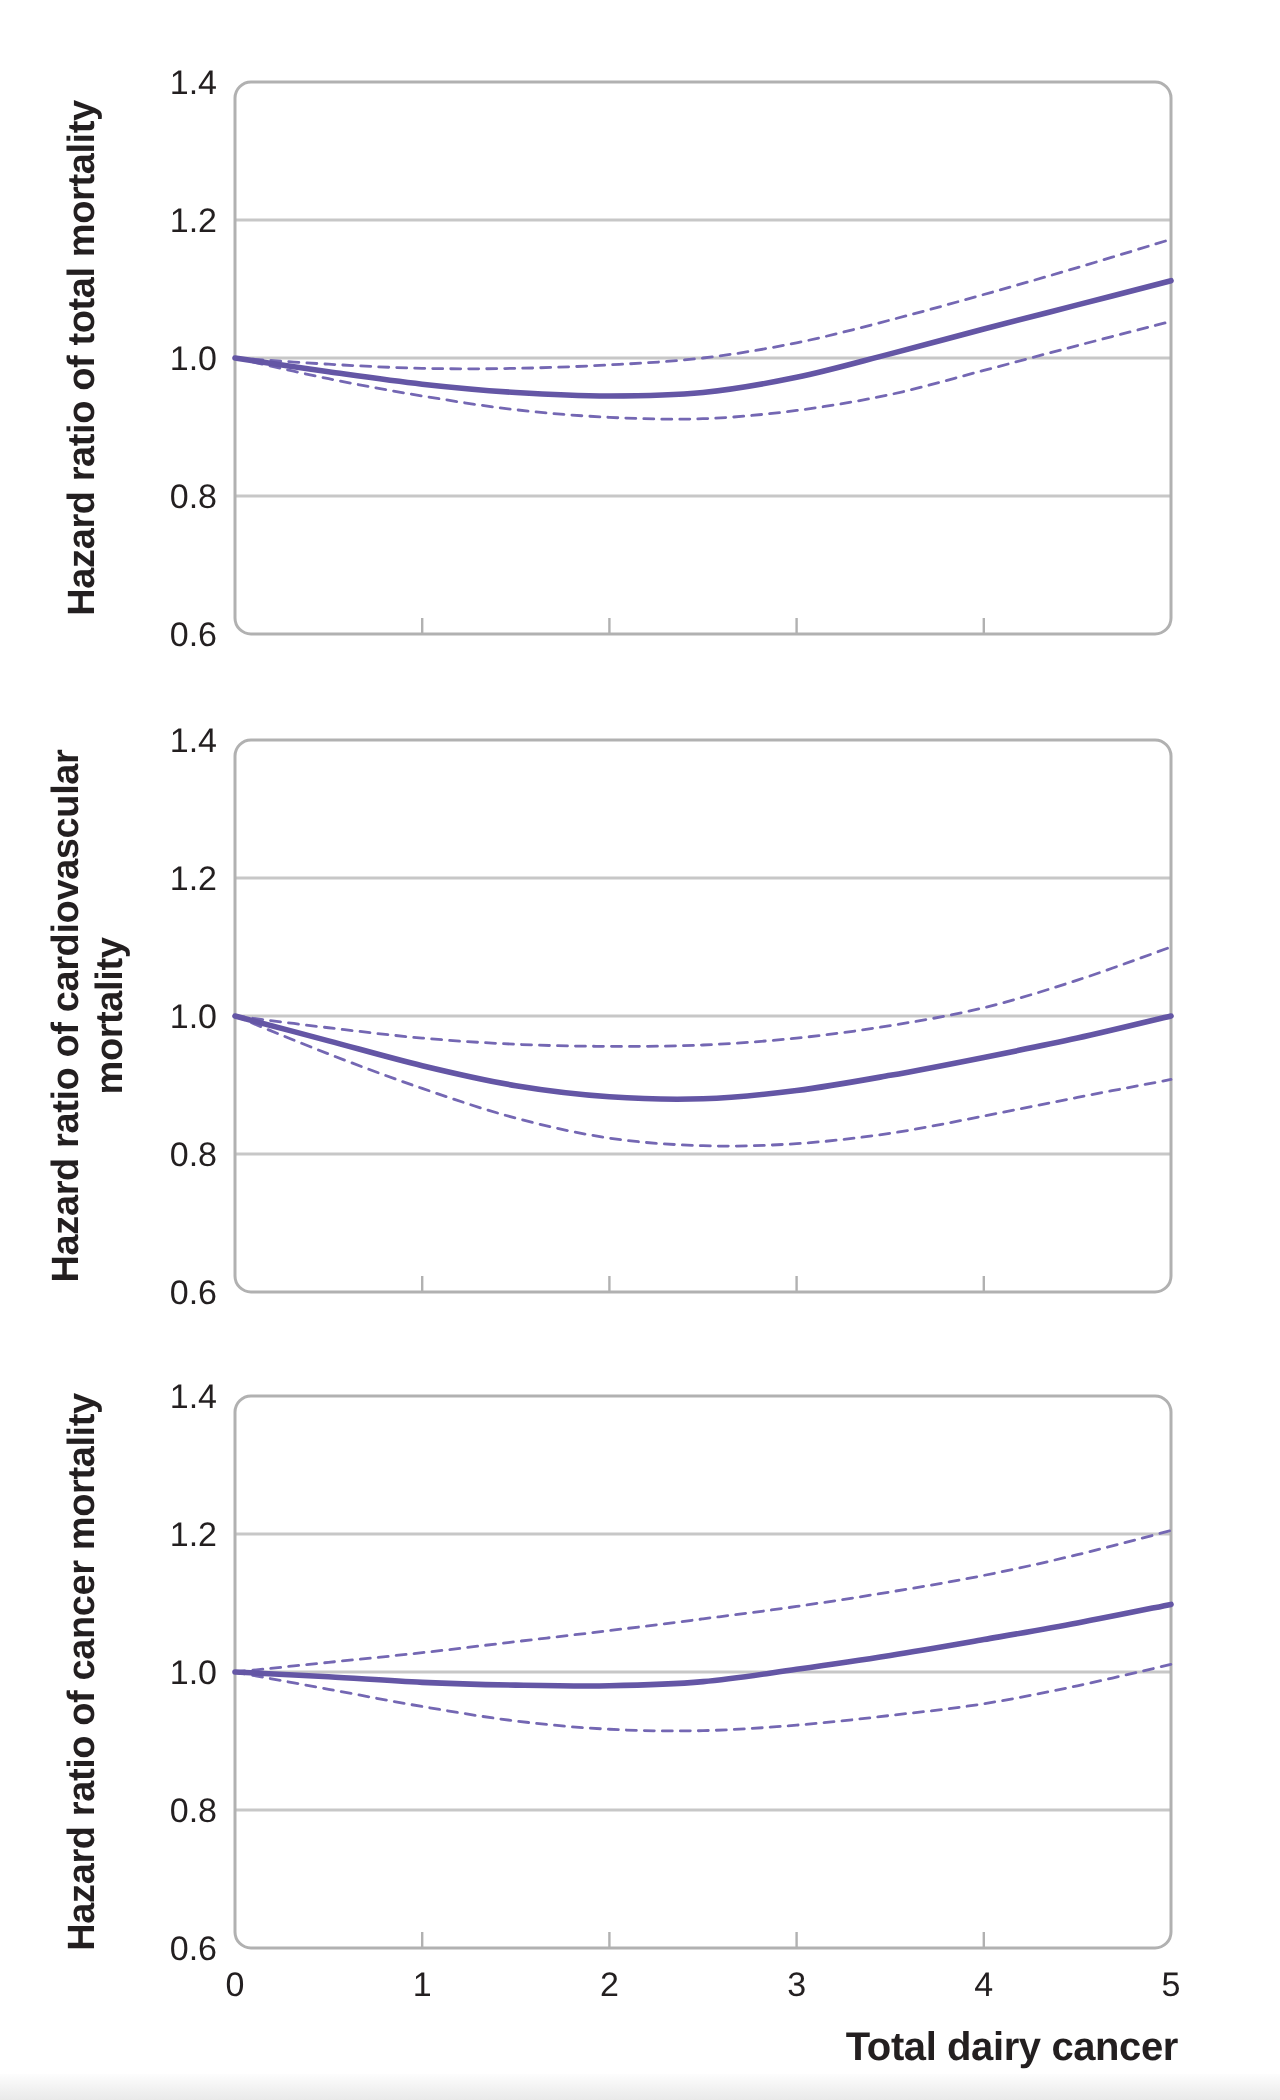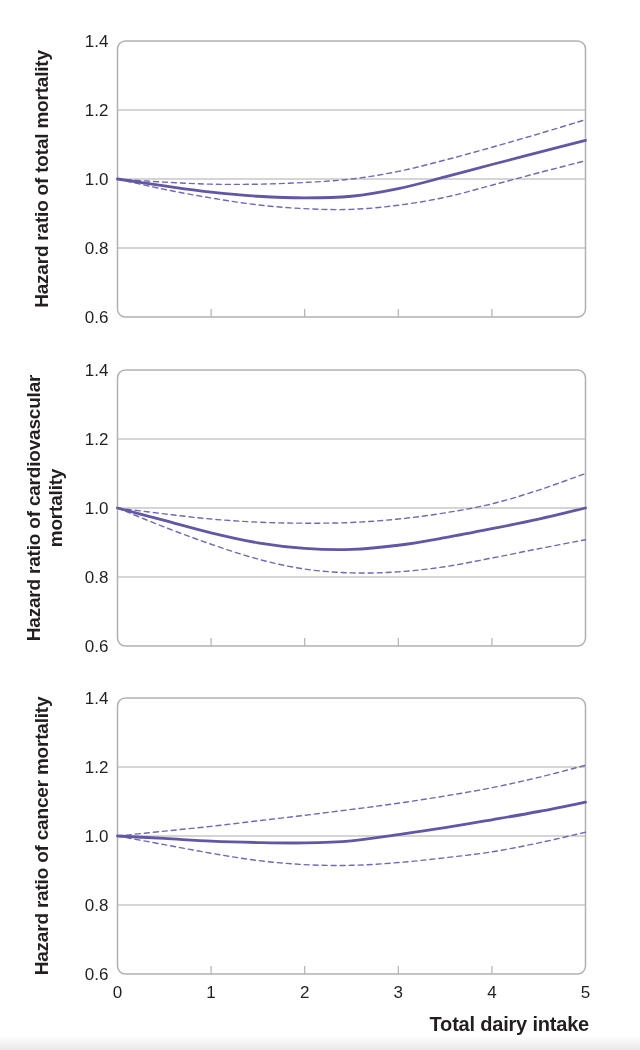--- a/index.html
+++ b/index.html
@@ -95,16 +95,16 @@
 
   <div class="ytitle" style="top:508px;left:45px;">
     <div>Hazard ratio of cardiovascular</div>
     <div>mortality</div>
   </div>
 
   <div class="ytitle" style="top:836px;left:42px;">
     <div>Hazard ratio of cancer mortality</div>
   </div>
 
-  <div class="xtitle" style="top:1013px;right:51px;">Total dairy intake</div>
+  <div class="xtitle" style="top:1013px;right:51px;">Total dairy cancer</div>
 
   <div class="footer-strip"></div>
 </div>
 
 </body></html>

